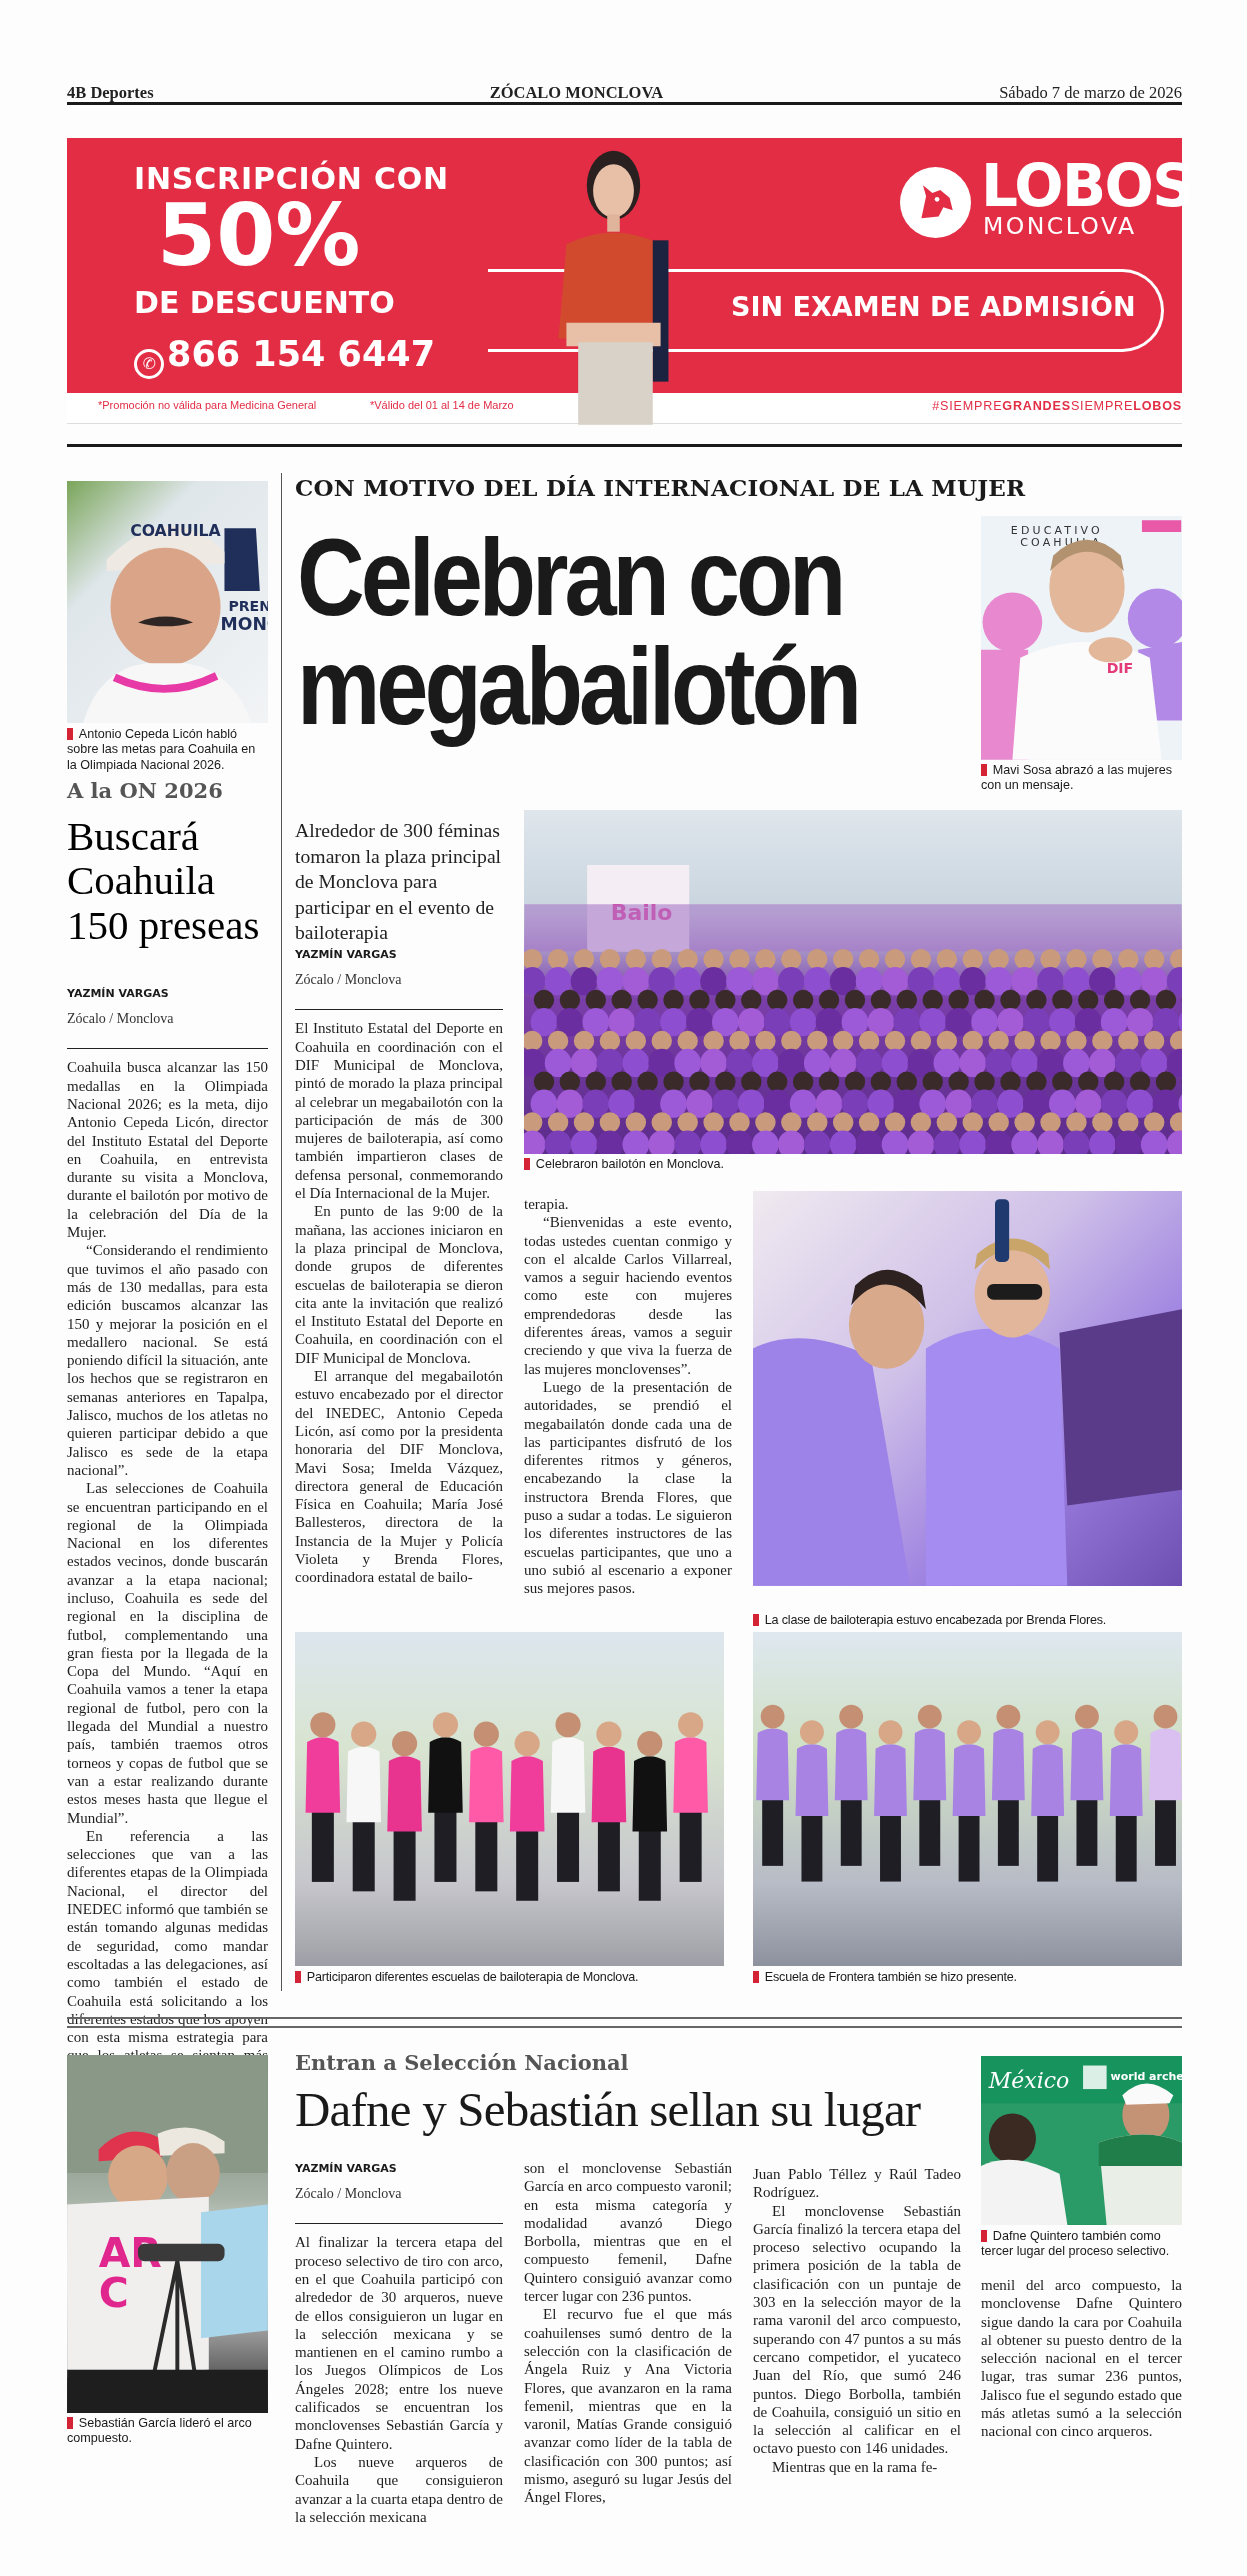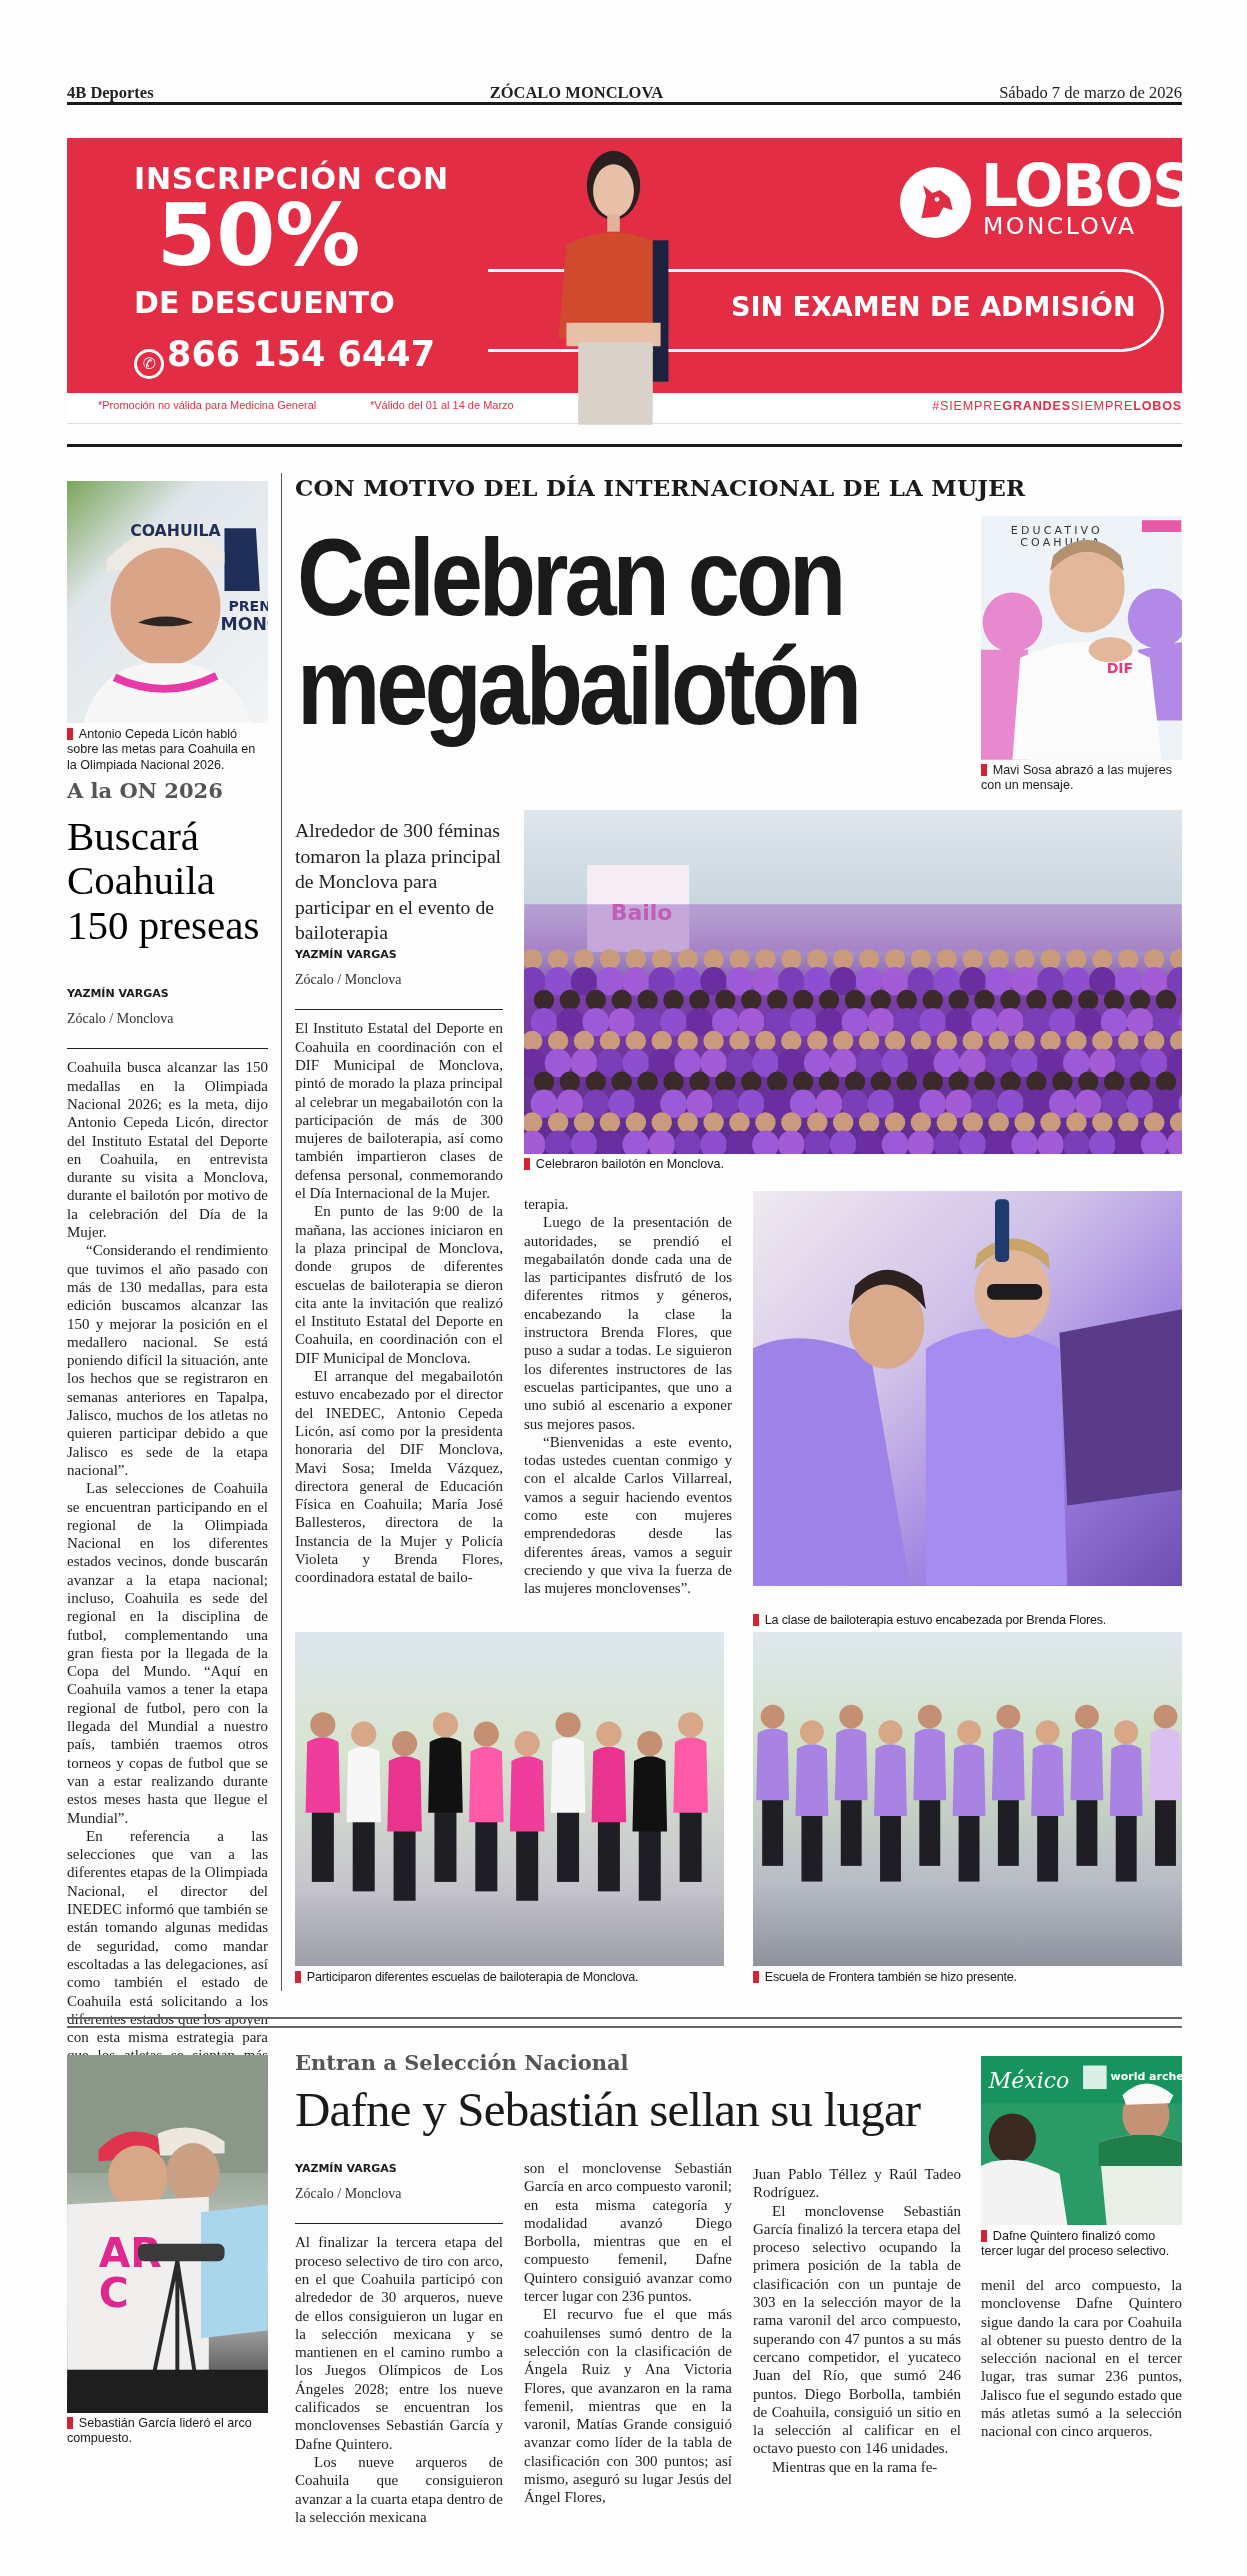--- a/index.html
+++ b/index.html
@@ -424,22 +424,22 @@
         <circle cx="835" cy="398" r="13" fill="#c99a7c"></circle>
         <ellipse cx="835" cy="426" rx="17" ry="18" fill="#a35bd6"></ellipse>
       </g>
   </svg>
 </div>
 <div class="abs cap" style="left:524px; top:1157px; width:393px;"><span class="mark"></span><span>Celebraron bailotón en Monclova.</span></div>
 
 <div class="abs" style="left:524px; top:1195px; width:208px;">
   <div class="body">
     <p class="first">terapia.</p>
+    <p>“Bienvenidas a este evento, todas ustedes cuentan conmigo y con el alcalde Carlos Villarreal, vamos a seguir haciendo eventos como este con mujeres emprendedoras desde las diferentes áreas, vamos a seguir creciendo y que viva la fuerza de las mujeres monclovenses”.</p>
     <p>Luego de la presentación de autoridades, se prendió el megabailatón donde cada una de las participantes disfrutó de los diferentes ritmos y géneros, encabezando la clase la instructora Brenda Flores, que puso a sudar a todas. Le siguieron los diferentes instructores de las escuelas participantes, que uno a uno subió al escenario a exponer sus mejores pasos.</p>
-    <p>“Bienvenidas a este evento, todas ustedes cuentan conmigo y con el alcalde Carlos Villarreal, vamos a seguir haciendo eventos como este con mujeres emprendedoras desde las diferentes áreas, vamos a seguir creciendo y que viva la fuerza de las mujeres monclovenses”.</p>
   </div>
 </div>
 
 <div class="abs photo" style="left:753px; top:1191px; width:429px; height:395px; background:linear-gradient(135deg,#f0eaf0 0%,#cfc0e8 40%,#9b7ee0 70%,#6c4fb0 100%);">
   <svg width="429" height="395" viewBox="0 0 546 502">
     <path d="M0 200 Q60 170 150 210 L200 502 L0 502 Z" fill="#9d82e8"></path>
     <ellipse cx="170" cy="170" rx="48" ry="56" fill="#d8a98a"></ellipse>
     <path d="M125 145 Q170 90 220 150 L215 120 Q170 80 130 120 Z" fill="#2d2220"></path>
     <path d="M220 200 Q300 150 390 200 L400 502 L220 502 Z" fill="#a58cf0"></path>
     <ellipse cx="330" cy="130" rx="48" ry="56" fill="#e1b69a"></ellipse>
@@ -623,20 +623,20 @@
     <text x="165" y="30" font-size="14" font-family="DejaVu Sans" font-weight="bold" fill="#fff">world archery</text>
     <rect x="0" y="60" width="256" height="155" fill="#2a9a66"></rect>
     <ellipse cx="40" cy="105" rx="30" ry="32" fill="#3a2a22"></ellipse>
     <path d="M0 140 Q40 120 100 150 L110 215 L0 215 Z" fill="#f3f3f3"></path>
     <ellipse cx="210" cy="75" rx="30" ry="34" fill="#c49274"></ellipse>
     <path d="M180 50 Q210 20 245 50 L240 60 L185 62 Z" fill="#fafafa"></path>
     <path d="M150 110 Q210 90 256 110 L256 215 L160 215 Z" fill="#e9efe6"></path>
     <path d="M150 110 Q210 90 256 110 L256 140 L150 140 Z" fill="#1f7e4a"></path>
   </svg>
 </div>
-<div class="abs cap" style="left:981px; top:2229px; width:201px;"><span class="mark"></span><span>Dafne Quintero finalizó como tercer lugar del proceso selectivo.</span></div>
+<div class="abs cap" style="left:981px; top:2229px; width:201px;"><span class="mark"></span><span>Dafne Quintero también como tercer lugar del proceso selectivo.</span></div>
 
 <div class="abs" style="left:981px; top:2276px; width:201px;">
   <div class="body">
     <p class="first">menil del arco compuesto, la monclovense Dafne Quintero sigue dando la cara por Coahuila al obtener su puesto dentro de la selección nacional en el tercer lugar, tras sumar 236 puntos, Jalisco fue el segundo estado que más atletas sumó a la selección nacional con cinco arqueros.</p>
   </div>
 </div>
 
 
 </body></html>

